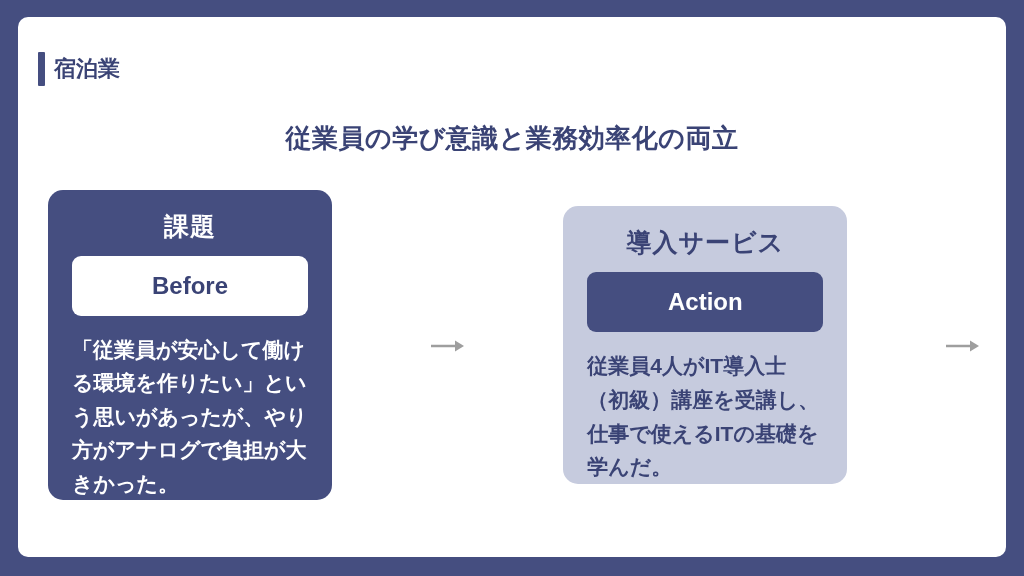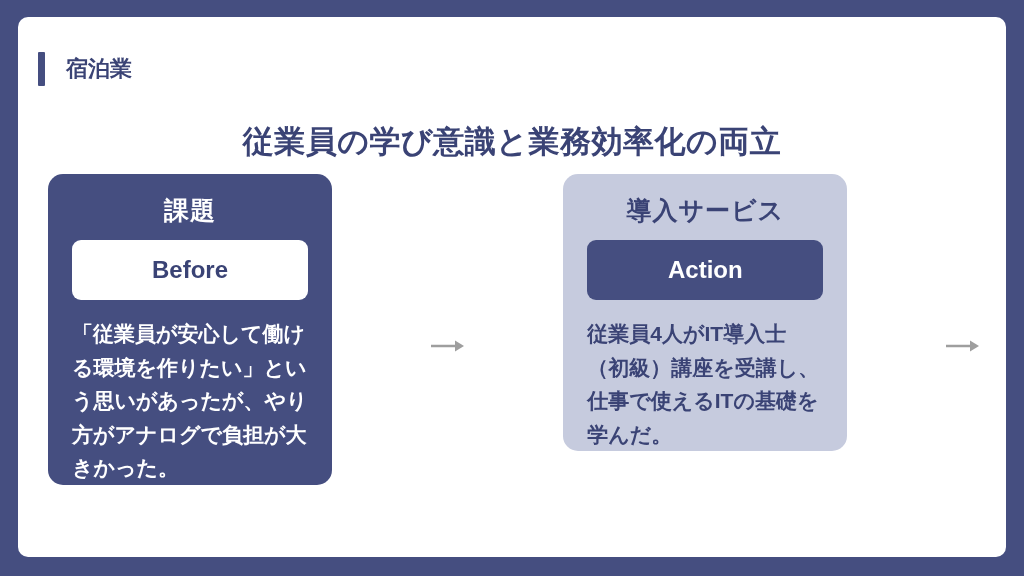--- a/index.html
+++ b/index.html
@@ -20,48 +20,48 @@
   .surface {
     position: absolute;
     left: 18px; top: 17px; right: 18px; bottom: 19px;
     background: var(--color-white);
     border-radius: 10px;
   }
 
   .category {
     position: absolute;
     left: 38px; top: 52px;
-    display: flex; align-items: center; gap: 21px;
+    display: flex; align-items: center; gap: 9px;
   }
   .category-bar {
     width: 7px; height: 34px;
     background: var(--color-navy);
     border-radius: 1px;
   }
   .category-label {
     font-size: 22px; font-weight: bold;
     color: var(--color-navy_text);
   }
 
   .main-title {
     position: absolute;
     left: 18px; right: 18px; top: 121px;
     text-align: center;
-    font-size: 31px; font-weight: bold;
+    font-size: 26px; font-weight: bold;
     color: var(--color-navy_text);
     letter-spacing: 0.5px;
   }
 
   .cards-row {
     position: absolute;
     left: 48px; top: 174px;
     width: 932px; height: 342px;
     display: flex;
     justify-content: space-between;
-    align-items: flex-start;
+    align-items: center;
   }
   .card {
     width: 284px;
     border-radius: 15px;
     padding-top: 20px;
   }
   .card--dark { background: var(--color-navy); }
   .card--dark .card-heading, .card--dark .card-body { color: var(--color-white); }
   .card--light { background: var(--color-lavender); }
   .card--light .card-heading, .card--light .card-body { color: var(--color-navy_text); }

